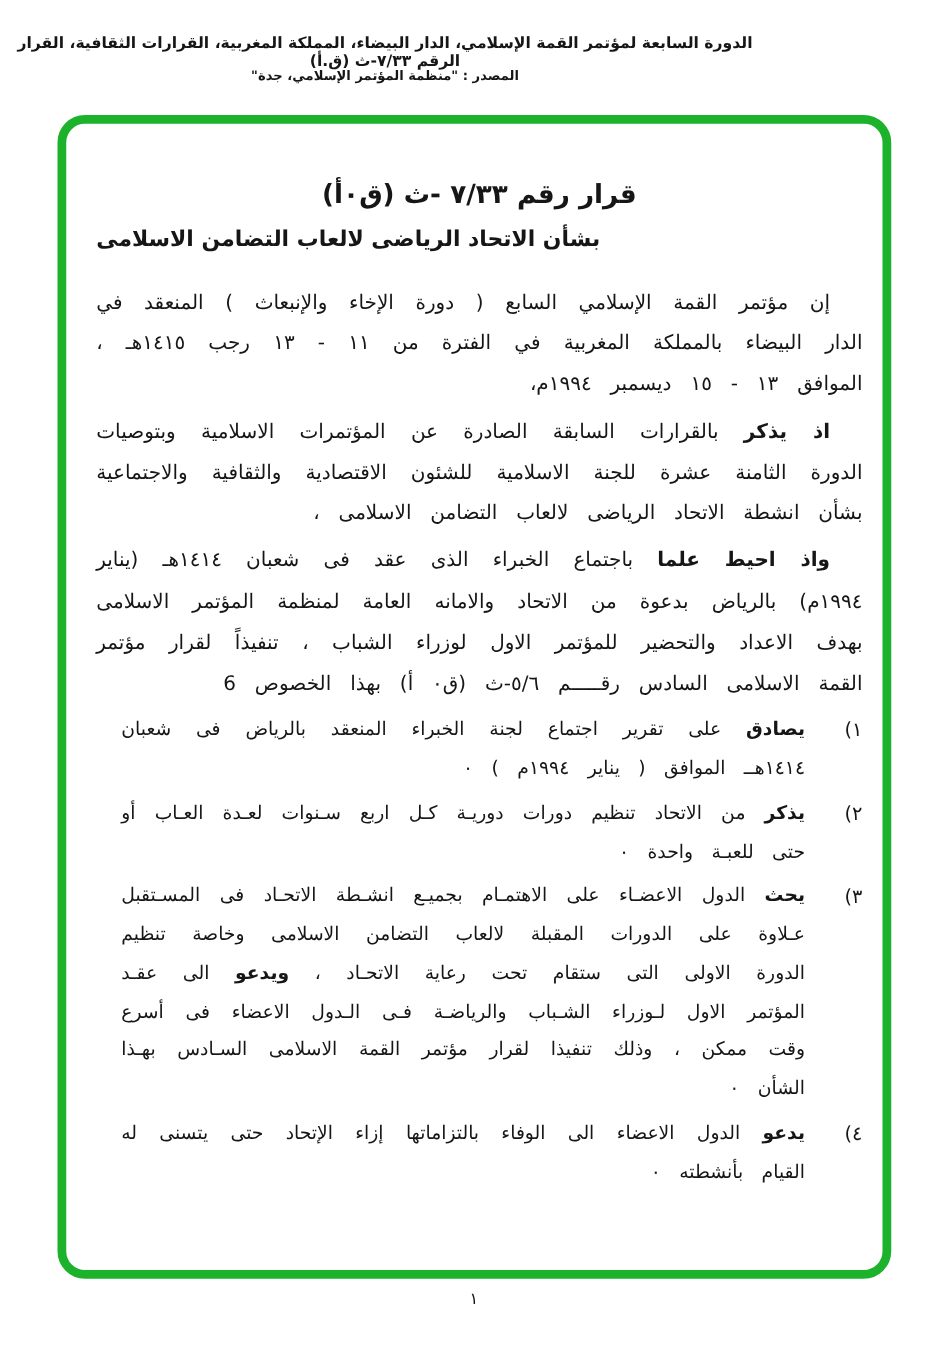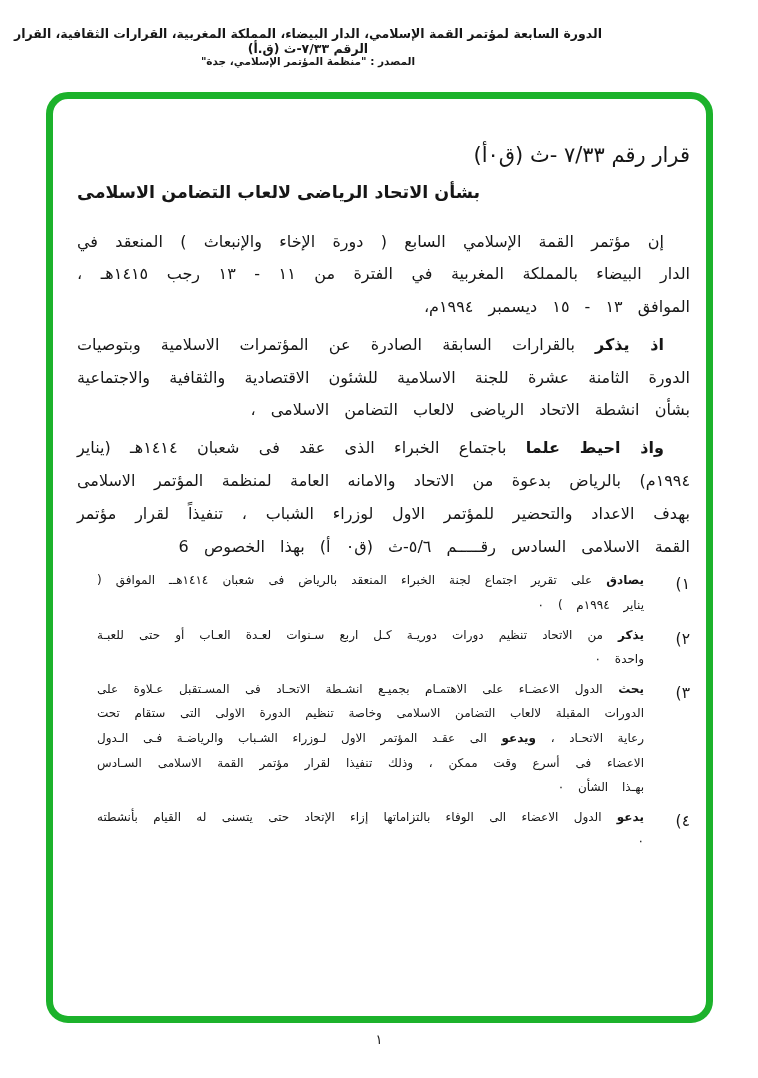--- a/index.html
+++ b/index.html
@@ -21,21 +21,21 @@
     position:absolute;left:46px;top:92px;width:667px;height:931px;
     box-sizing:border-box;border:7px solid #1cb22b;border-radius:22px;
     background:#ffffff;
   }
   .doc{
     position:absolute;inset:7px 0 7px 0;
     padding:34px 16px 0 24px;box-sizing:border-box;
     direction:rtl;overflow:hidden;
   }
   .title{
-    font-weight:normal;font-size:21px;
+    text-align:center;font-weight:bold;font-size:21px;
     margin:0 0 6px 0;line-height:1.5;
   }
   .subtitle{
     text-align:left;font-weight:bold;font-size:17.5px;
     margin:0 0 20px 0;line-height:1.6;
   }
   .para{
     font-size:16px;line-height:2.05;text-align:justify;
     text-indent:26px;margin:0 0 5px 0;word-spacing:10px;
   }
@@ -43,21 +43,21 @@
   .para.last{margin-bottom:20px;}
   
   .row{
     display:flex;direction:rtl;column-gap:16px;margin:0 0 5px 0;
   }
   .num{
     flex:0 0 30px;font-size:15.5px;line-height:2.1;text-align:right;
     white-space:nowrap;
   }
   .itm{
-    flex:1;font-size:12px;line-height:2.05;text-align:justify;
+    flex:1;font-size:15px;line-height:2.05;text-align:justify;
     word-spacing:10px;
     margin-left:20px;
   }
   .itm .lead{font-weight:bold;}
   
   .pageno{
     position:absolute;left:0;top:1032px;width:758px;
     text-align:center;font-size:13px;
   }
 </style>

